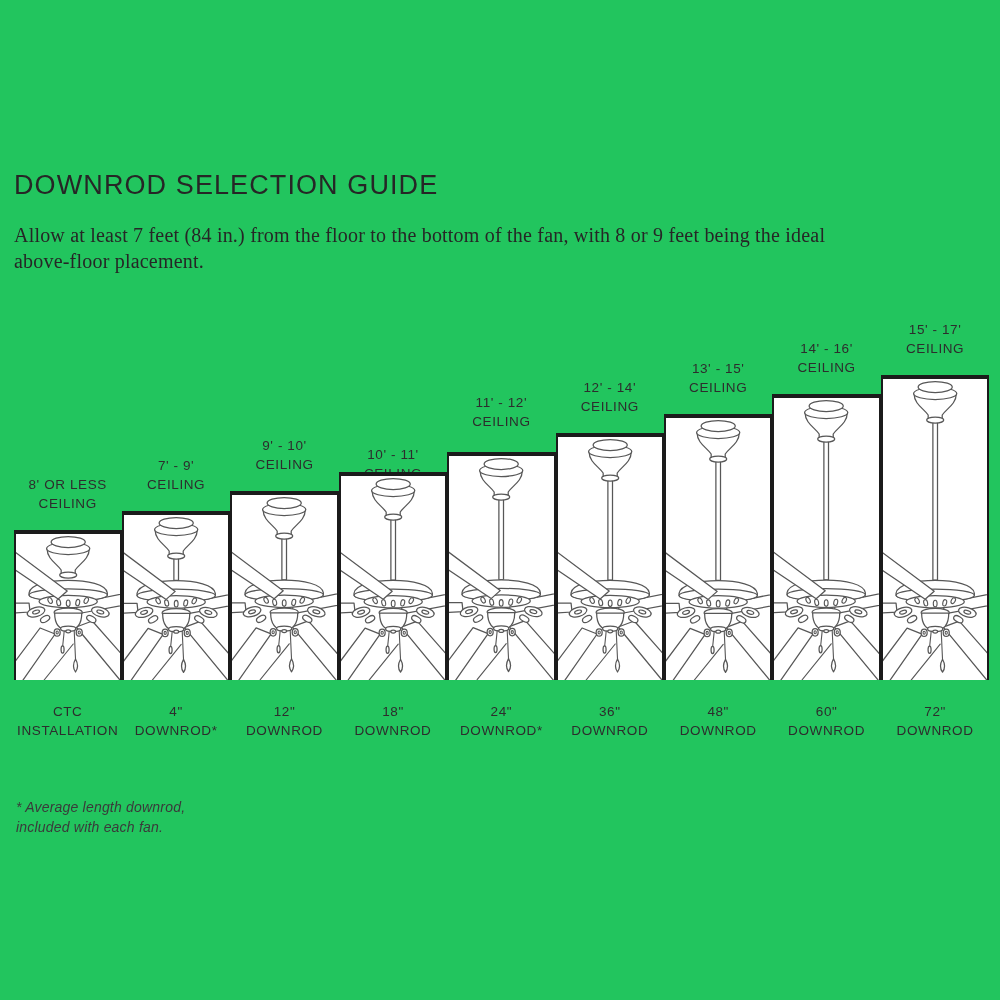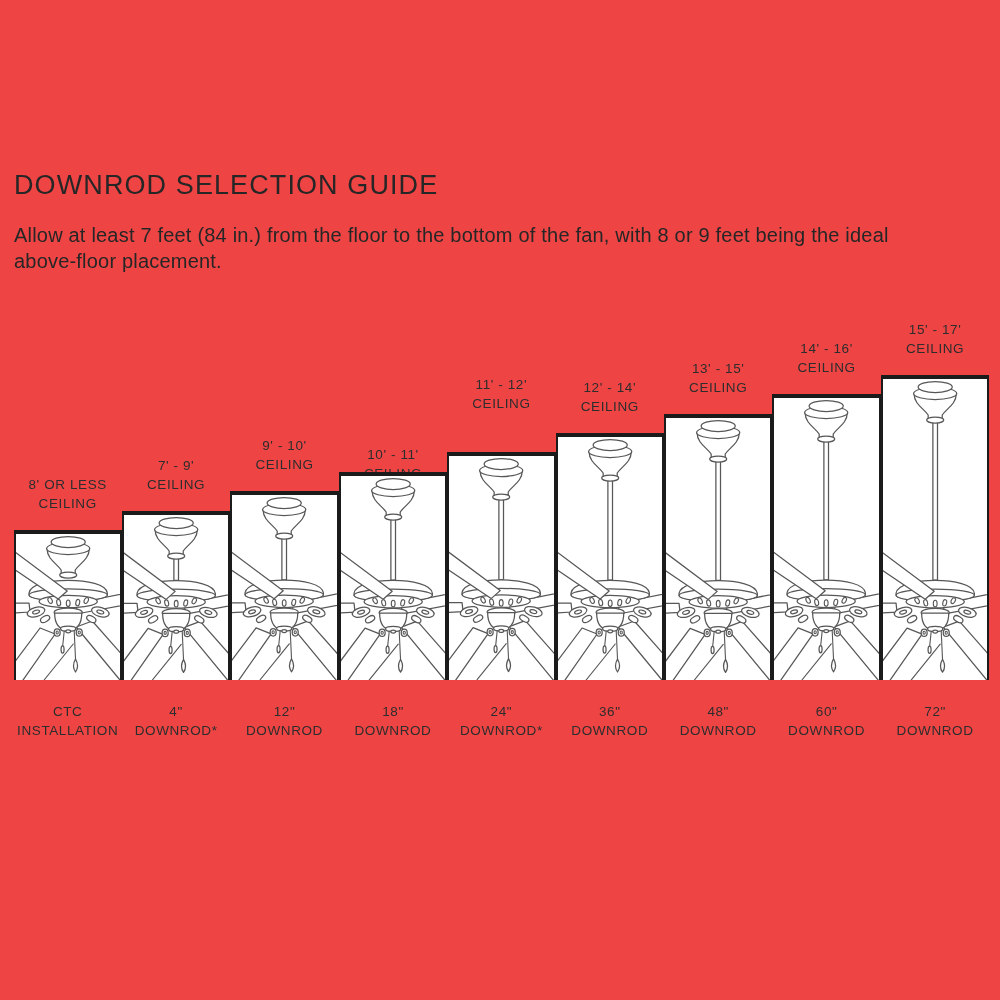--- a/index.html
+++ b/index.html
@@ -1,21 +1,21 @@
 <!DOCTYPE html>
 <html><head>
 <meta charset="utf-8">
 <style>
   html,body{margin:0;padding:0;background:#fff;}
   body{width:1000px;height:1000px;font-family:"Liberation Sans",sans-serif;}
-  .stage{position:relative;width:1000px;height:1000px;background:#ef4444;overflow:hidden;}
+  .stage{position:relative;width:1000px;height:1000px;background:#22c55e;overflow:hidden;}
   .title{position:absolute;left:14px;top:170px;margin:0;font-size:27px;font-weight:400;
          letter-spacing:1.1px;color:#262626;white-space:nowrap;}
   .intro{position:absolute;left:14px;top:222px;margin:0;font-size:20px;line-height:26px;
-         color:#262626;white-space:pre-line;letter-spacing:.2px;}
+         color:#262626;white-space:pre-line;letter-spacing:.2px;font-family:Liberation Serif, serif;}
   .clabel{position:absolute;text-align:center;white-space:pre-line;font-size:13.5px;
           line-height:19px;letter-spacing:.6px;color:#2d2d2d;}
   .dlabel{position:absolute;text-align:center;white-space:pre-line;font-size:13.5px;
           line-height:19px;letter-spacing:.6px;color:#2d2d2d;}
   .box{position:absolute;box-sizing:border-box;background:#fff;border:2px solid #1b1b1b;
        border-top-width:4px;border-bottom:none;overflow:hidden;}
   .box svg{display:block;overflow:hidden;}
   .footnote{position:absolute;left:16px;top:797px;margin:0;font-size:14px;line-height:20px;
             font-style:italic;color:#3a3a3a;white-space:pre-line;letter-spacing:.2px;}
   .s{fill:#fff;stroke:#575757;stroke-width:1.25;stroke-linejoin:round;stroke-linecap:round;}
@@ -119,21 +119,21 @@
 CEILING</div>
       <div class="box" style="left: 338.8px; top: 471.8px; width: 108.4px; height: 208.2px;">
         <svg width="100%" height="204" viewBox="2 0 104 204" preserveAspectRatio="none">
           <rect class="s" x="51.7" y="40" width="4.6" height="64.2"></rect>
           <use href="#fan-art" y="91.2"></use>
           <use href="#canopy-art"></use>
         </svg>
       </div>
       <div class="dlabel" style="left: 320.8px; top: 702px; width: 144.4px;">18"
 DOWNROD</div>
-      <div class="clabel" style="left: 429.2px; top: 375px; width: 144.4px; text-align: center;">11' - 12'
+      <div class="clabel" style="left: 429.2px; top: 393px; width: 144.4px; text-align: center;">11' - 12'
 CEILING</div>
       <div class="box" style="left: 447.2px; top: 452.4px; width: 108.4px; height: 227.6px;">
         <svg width="100%" height="224" viewBox="2 0 104 224" preserveAspectRatio="none">
           <rect class="s" x="51.7" y="40" width="4.6" height="83.6"></rect>
           <use href="#fan-art" y="110.6"></use>
           <use href="#canopy-art"></use>
         </svg>
       </div>
       <div class="dlabel" style="left: 429.2px; top: 702px; width: 144.4px;">24"
 DOWNROD*</div>
@@ -175,13 +175,15 @@
       <div class="box" style="left: 880.9px; top: 374.8px; width: 108.4px; height: 305.2px;">
         <svg width="100%" height="301" viewBox="2 0 104 301" preserveAspectRatio="none">
           <rect class="s" x="51.7" y="40" width="4.6" height="161.2"></rect>
           <use href="#fan-art" y="188.2"></use>
           <use href="#canopy-art"></use>
         </svg>
       </div>
       <div class="dlabel" style="left: 862.9px; top: 702px; width: 144.4px;">72"
 DOWNROD</div>
     </div>
+  <p class="footnote">* Average length downrod,
+included with each fan.</p>
 </div>
 
 </body></html>

